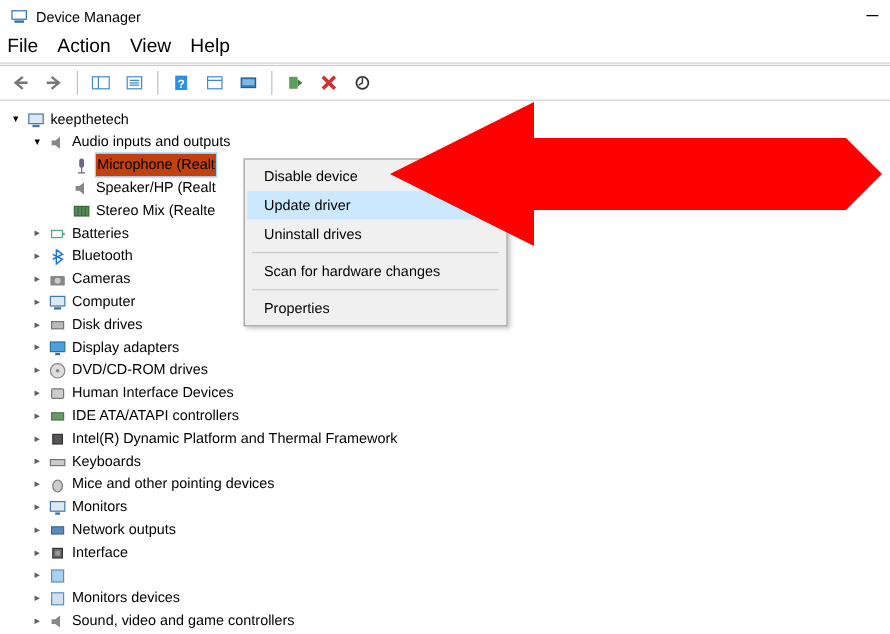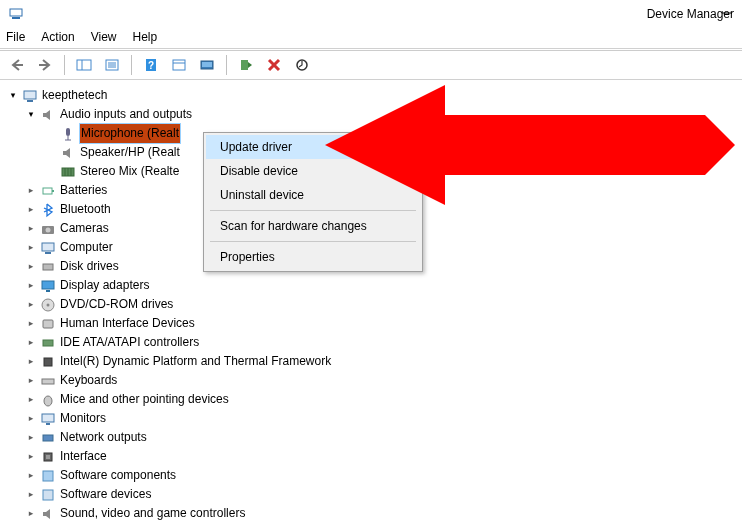--- a/index.html
+++ b/index.html
@@ -13,27 +13,27 @@
       overflow: hidden;
       position: relative;
     }
     .titlebar {
       display: flex;
       align-items: center;
       padding: 4px 8px;
       height: 28px;
     }
     .titlebar-icon { margin-right: 6px; }
-    .titlebar-title { font-size: 12px; flex: 1; text-align: right; }
+    .titlebar-title { font-size: 12px; flex: 1; }
     .win-controls { position: absolute; right: 8px; top: 6px; }
     .menubar {
       display: flex;
       gap: 16px;
       padding: 2px 6px 4px 6px;
-      font-size: 12px;
+      font-size: 16px;
       border-bottom: 1px solid #d0d0d0;
       align-items: flex-end;
     }
     .menubar span { cursor: default; }
     .menubar-sep { height:1px; background:#ccc; margin-top:1px; }
     .toolbar {
       display: flex;
       align-items: center;
       gap: 6px;
       padding: 3px 6px;
@@ -422,49 +422,48 @@
       <span class="label">Interface</span>
     </div>
 
   <div class="node indent-1">
       <span class="expander">▸</span>
       <span class="node-icon">
         <svg width="16" height="16">
           <rect x="3" y="3" width="10" height="10" fill="#aad0f0" stroke="#5590c0"></rect>
         </svg>
       </span>
-      <span class="label">Software components</span>
     </div>
 
   <div class="node indent-1">
       <span class="expander">▸</span>
       <span class="node-icon">
         <svg width="16" height="16">
           <rect x="3" y="3" width="10" height="10" fill="#d0e0f0" stroke="#5590c0"></rect>
         </svg>
       </span>
-      <span class="label">Software devices</span>
+      <span class="label">Monitors devices</span>
     </div>
 
   <div class="node indent-1">
       <span class="expander">▸</span>
       <span class="node-icon">
         <svg width="16" height="16">
           <path d="M3 6 L6 6 L10 3 L10 13 L6 10 L3 10 Z" fill="#888"></path>
         </svg>
       </span>
       <span class="label">Sound, video and game controllers</span>
     </div>
 
 </div>
 
 <div class="context-menu">
+  <div class="ctx-item">Disable device</div>
   <div class="ctx-item hover">Update driver</div>
-  <div class="ctx-item">Disable device</div>
-  <div class="ctx-item">Uninstall device</div>
+  <div class="ctx-item">Uninstall drives</div>
   <div class="ctx-sep"></div>
   <div class="ctx-item">Scan for hardware changes</div>
   <div class="ctx-sep"></div>
   <div class="ctx-item bold">Properties</div>
 </div>
 
 <div class="arrow-overlay">
   <svg width="420" height="130">
     <polygon points="0,60 120,0 120,30 380,30 410,60 380,90 120,90 120,120" fill="#ff0000"></polygon>
   </svg>

